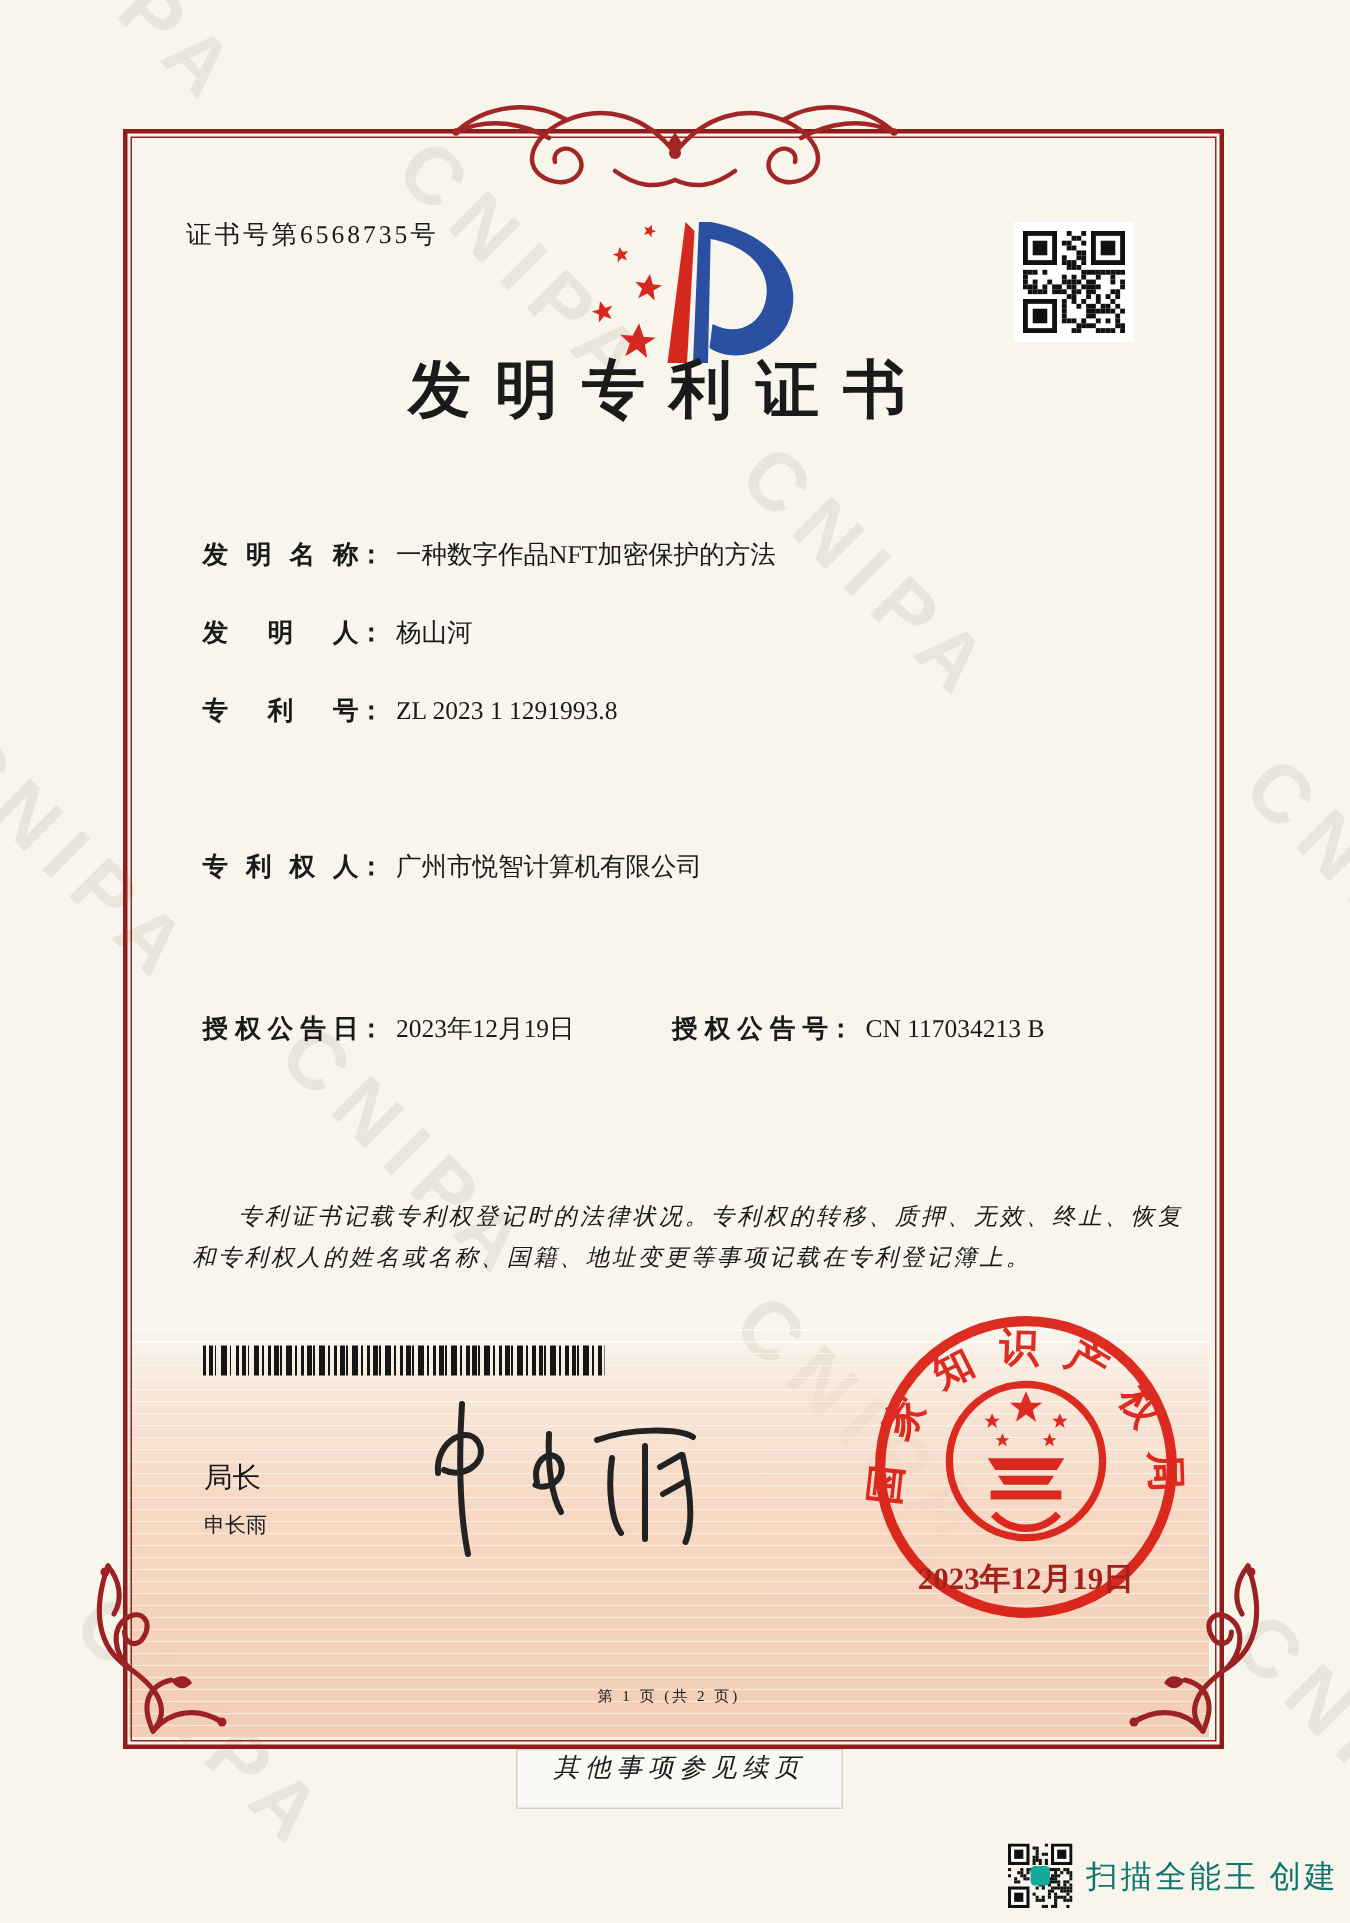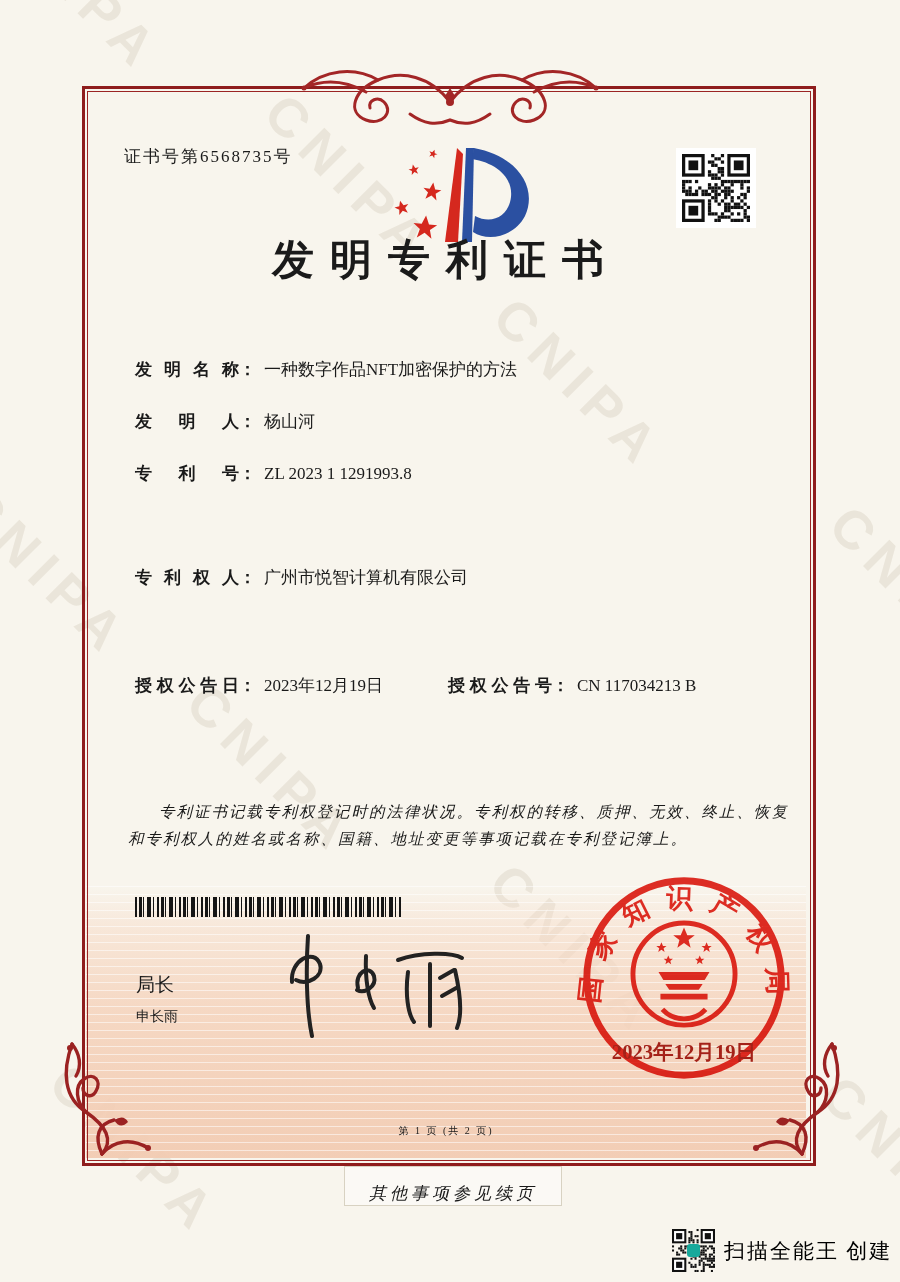--- a/index.html
+++ b/index.html
@@ -58,28 +58,28 @@
             font-family:"Liberation Sans","DejaVu Sans",sans-serif;}
   .signature{position:absolute;left:262px;top:930px;z-index:2;}
 
   .seal{position:absolute;left:576px;top:870px;z-index:3;opacity:.95;mix-blend-mode:multiply;}
 
   .page-no{position:absolute;left:82px;top:1124px;width:728px;text-align:center;
            font-size:10px;letter-spacing:2px;z-index:2;}
 
   .cont-box{position:absolute;left:344px;top:1166px;width:216px;height:38px;z-index:2;
             border:1px solid #d8d2c2;background:rgba(255,255,255,.45);
-            display:flex;align-items:flex-end;justify-content:center;
+            display:flex;align-items:flex-start;justify-content:center;
             font-size:17px;letter-spacing:4px;font-style:italic;}
 
   .scanner{position:absolute;left:672px;top:1229px;z-index:2;display:flex;align-items:center;gap:9px;}
   .scanner .qrwrap{position:relative;width:43px;height:43px;}
   .cs-center{position:absolute;left:15px;top:15px;width:13px;height:13px;background:#18a99b;
              border-radius:3px;z-index:5;}
-  .scanner-label{font-size:21px;color:#000000;letter-spacing:2px;white-space:nowrap;}
+  .scanner-label{font-size:21px;color:#0f766e;letter-spacing:2px;white-space:nowrap;}
 
   .ornament-top{position:absolute;left:290px;top:62px;z-index:5;}
   .corner{position:absolute;z-index:5;}
   .corner.left{left:56px;top:1040px;}
   .corner.right{left:752px;top:1040px;transform:scaleX(-1);}
 </style>
 </head>
 <body>
 
 <div id="page">

